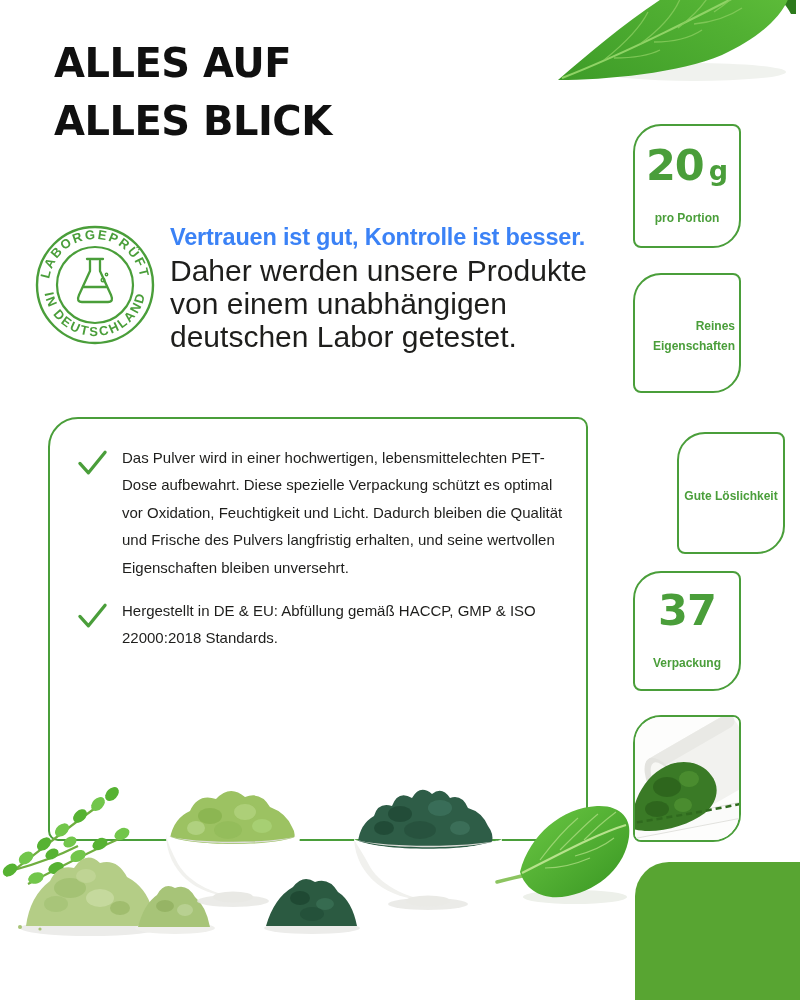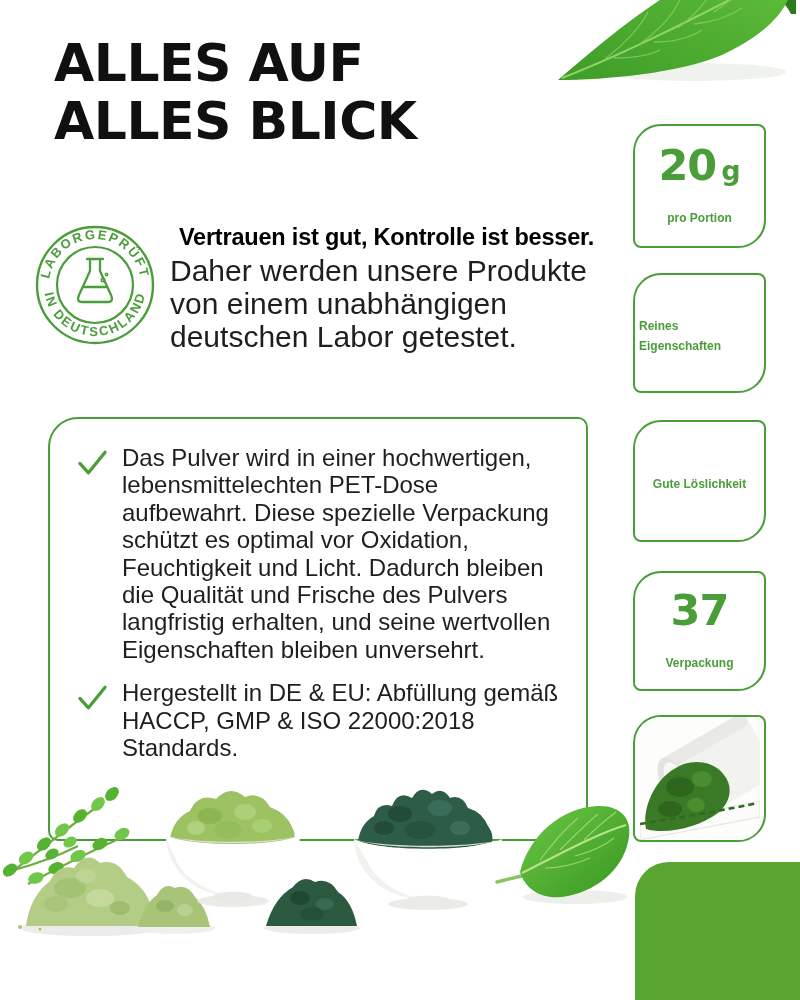--- a/index.html
+++ b/index.html
@@ -1,48 +1,48 @@
 <!DOCTYPE html>
 <html><head>
 <meta charset="utf-8">
 <style>
   html,body{margin:0;padding:0;background:#ffffff;}
   body{width:800px;height:1000px;overflow:hidden;font-family:"Liberation Sans",sans-serif;}
   .canvas{position:relative;width:800px;height:1000px;background:#fff;overflow:hidden;}
 
   
   .heading{position:absolute;left:54px;top:34px;font-family:"DejaVu Sans",sans-serif;
-           font-weight:800;font-size:52px;line-height:58px;letter-spacing:-0.5px;color:#101010;}
+           font-weight:800;font-size:40px;line-height:58px;letter-spacing:-0.5px;color:#101010;}
 
   
   .seal{position:absolute;left:33px;top:223px;}
   .seal text{font-family:"Liberation Sans",sans-serif;font-weight:bold;font-size:13px;
              letter-spacing:2px;fill:#4a9e3a;}
 
   
   .intro{position:absolute;left:170px;top:221px;width:424px;}
-  .intro .hl{margin:0;font-size:23.5px;line-height:33px;font-weight:bold;color:#000000;
-             white-space:nowrap;letter-spacing:-0.2px;text-align:right;}
+  .intro .hl{margin:0;font-size:23.5px;line-height:33px;font-weight:bold;color:#3b82f6;
+             white-space:nowrap;letter-spacing:-0.2px;}
   .intro .bd{margin:0;font-size:30px;line-height:33px;color:#1e1e1c;}
 
   
   .features{position:absolute;left:48px;top:417px;width:540px;height:424px;box-sizing:border-box;
             border:2.5px solid #4a9e3a;border-radius:30px 10px 30px 10px;padding:25px 22px 0 25px;
             background:transparent;}
   .feature{display:flex;margin-bottom:16px;}
   .feature .check{flex:0 0 31px;width:31px;height:27px;margin:5px 14px 0 2px;}
-  .feature p{margin:0;font-size:24px;line-height:27.4px;color:#1e1e1c;}
-
-  
-  .badge{position:absolute;left:633px;width:133px;box-sizing:border-box;border:2px solid #4a9e3a;
+  .feature p{margin:0;font-size:15px;line-height:27.4px;color:#1e1e1c;}
+
+  
+  .badge{position:absolute;left:633px;width:108px;box-sizing:border-box;border:2px solid #4a9e3a;
          border-radius:28px 8px 28px 8px;background:#fff;display:flex;flex-direction:column;
-         align-items:center;justify-content:center;text-align:left;overflow:hidden;gap:16px;}
+         align-items:center;justify-content:center;text-align:right;overflow:hidden;gap:16px;}
   #badge-serving{top:124px;height:124px;}
   #badge-pure{top:273px;height:120px;}
-  #badge-solubility{top:420px;height:122px;}
+  #badge-solubility{top:432px;height:122px;margin-left:44px;}
   #badge-uses{top:571px;height:120px;}
   #badge-photo{top:715px;height:127px;padding:0;}
   .badge .big-row{display:flex;align-items:baseline;justify-content:center;gap:5px;}
   .badge .big{font-family:"DejaVu Sans",sans-serif;font-weight:800;font-size:43px;line-height:1;
               color:#4a9e3a;letter-spacing:-1px;}
   .badge .unit{font-family:"DejaVu Sans",sans-serif;font-weight:800;font-size:27px;color:#4a9e3a;}
   .badge .label{font-weight:bold;font-size:12px;line-height:20px;color:#4a9e3a;margin-top:5px;
                 padding:0 4px;}
   #badge-photo svg{display:block;width:120px;height:123px;}
 

